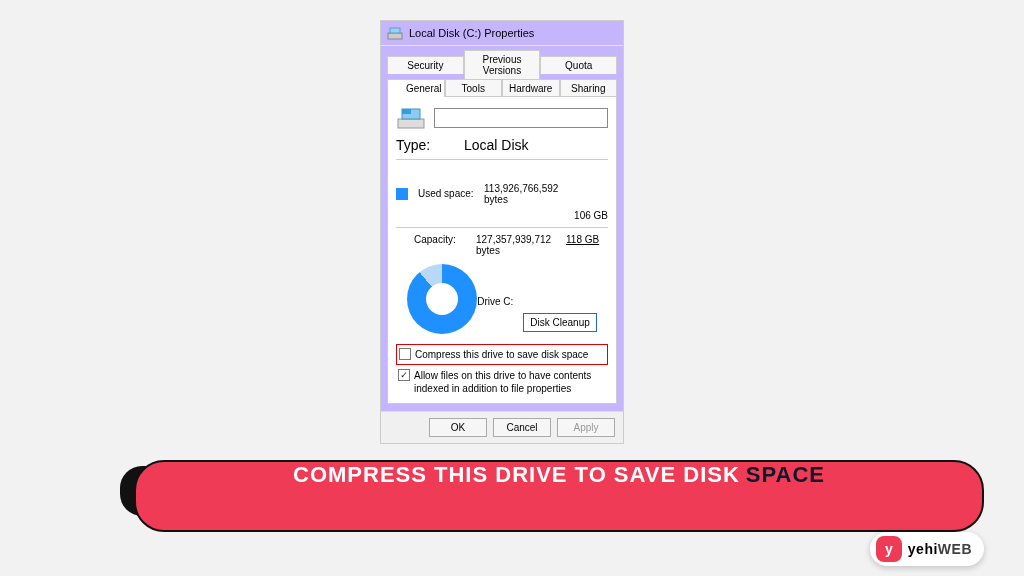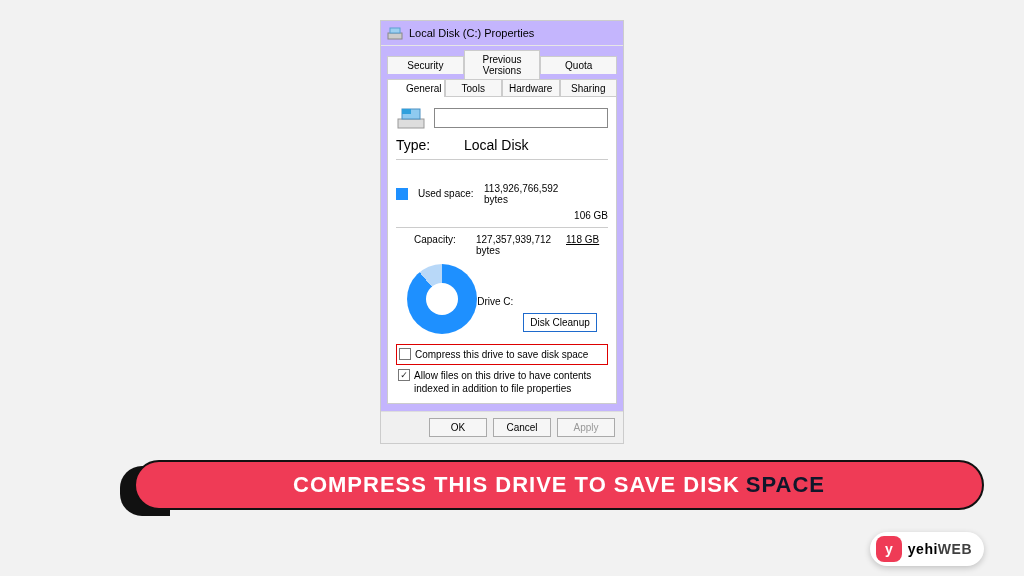--- a/index.html
+++ b/index.html
@@ -104,25 +104,25 @@
     position:absolute;
     left:120px; right:40px;
     top:460px;
     height:62px;
   }
   .banner-back{
     position:absolute; left:0; top:6px; height:50px; width:50px;
     background:#111; border-radius:22px 0 0 22px;
   }
   .banner-front{
-    position:absolute; left:14px; right:0; top:0; height:50px;
+    position:absolute; left:14px; right:0; top:0; height:72px;
     background:#ef3b56;
     border:2px solid #111;
     border-radius:30px;
-    display:flex; align-items:center; justify-content:center;
+    display:flex; justify-content:center;
     color:#fff;
     font-weight:700;
     letter-spacing:1px;
     font-size:22px;
   }
   .banner-front .accent{ color:#0f172a; margin-left:6px;}
   
   .logo{
     position:absolute;
     right:40px; bottom:10px;

